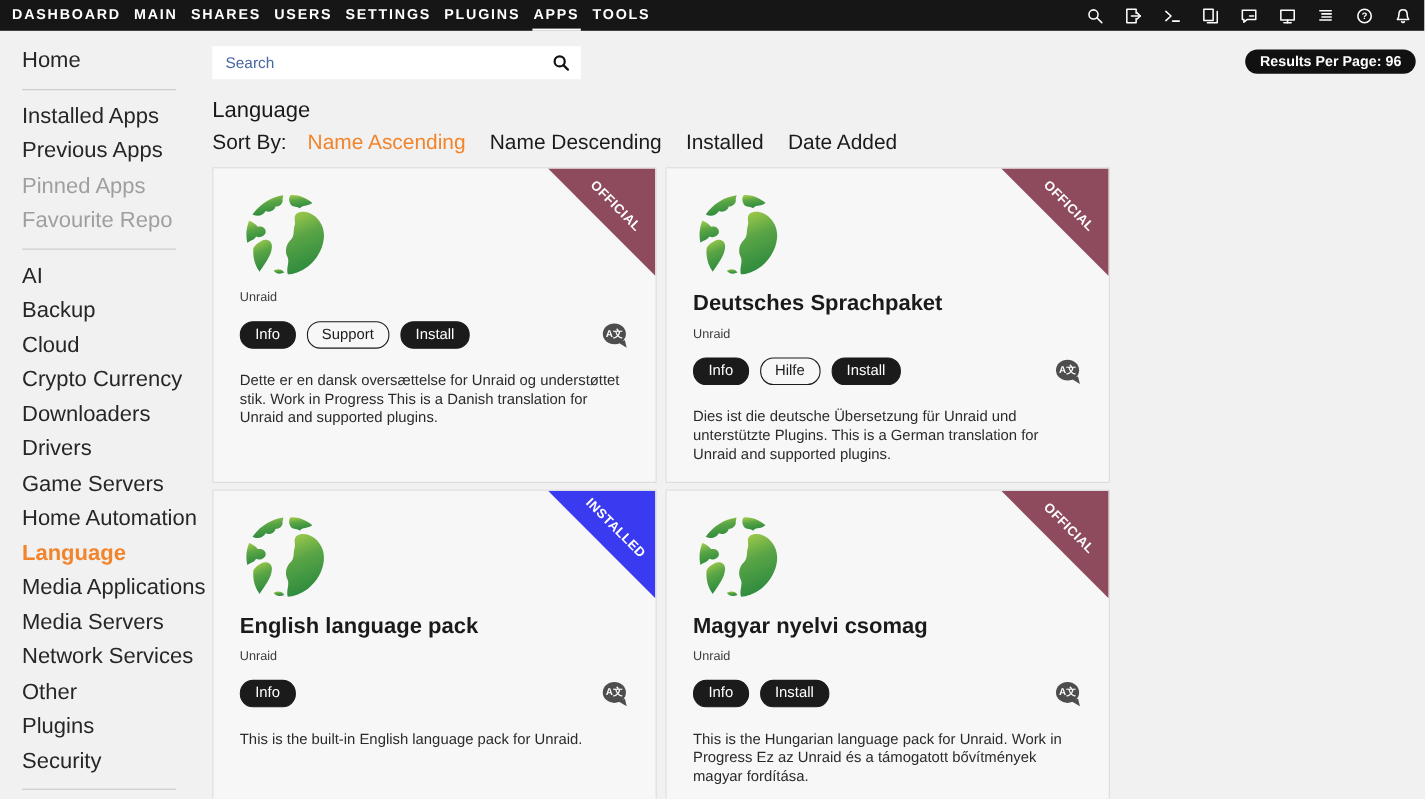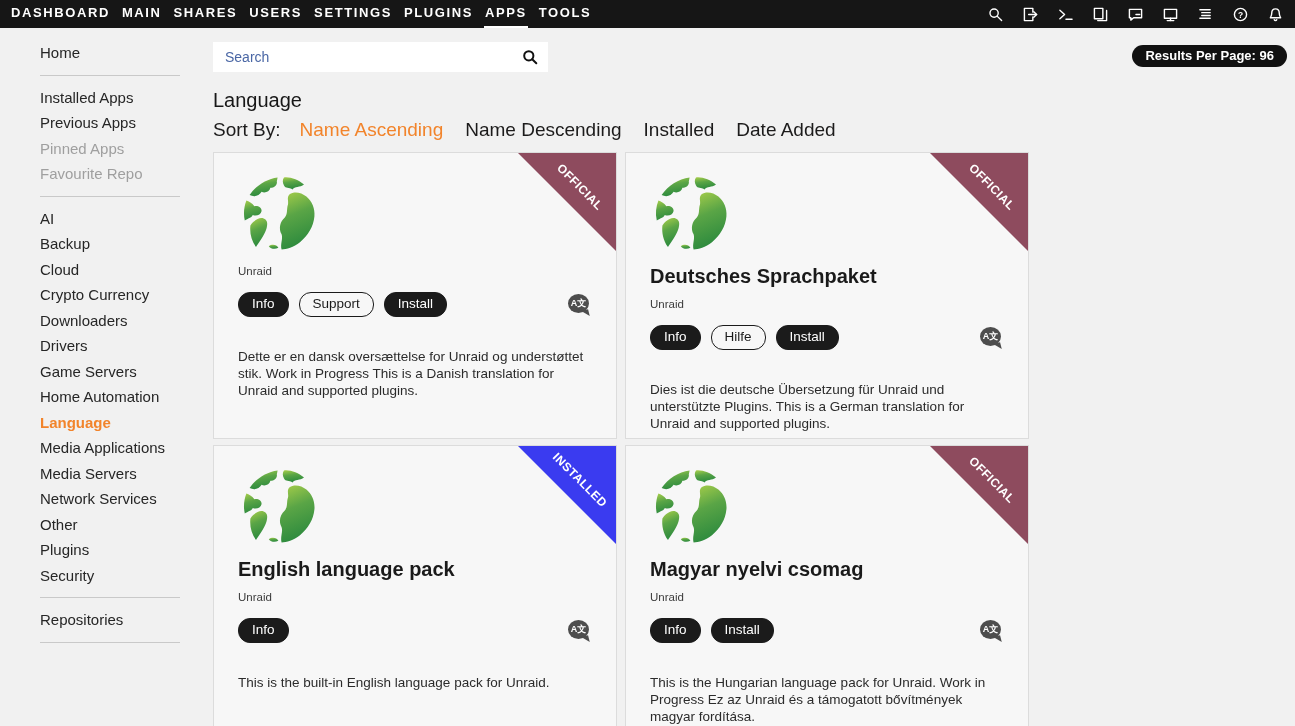--- a/index.html
+++ b/index.html
@@ -12,21 +12,21 @@
   .nav-left { display:flex; gap:10px; align-items:center; }
   .nav-item { color:#fff; font-size:13px; font-weight:bold; letter-spacing:1.6px;
               line-height:24px; cursor:pointer; position:relative; padding:1px 1px 3px; }
   .nav-item.active { border-bottom:2px solid #fff; padding-bottom:1px; }
   .nav-right { display:flex; gap:19px; align-items:center; padding-right:2px; }
   .nav-icon { width:16px; height:16px; display:flex; align-items:center; justify-content:center; cursor:pointer; }
   .nav-icon svg { width:15px; height:15px; stroke:#fff; fill:none; stroke-width:1.5; stroke-linecap:round; stroke-linejoin:round; }
 
   
   .layout { display:flex; height:698px; }
-  .sidebar { width:178px; flex:0 0 178px; padding:12px 0 0 20px; font-size:15px;margin-left:20px; }
+  .sidebar { width:178px; flex:0 0 178px; padding:12px 0 0 20px; font-size:20px; }
   .side-item { padding:4px 0 4.5px; color:#262626; cursor:pointer; white-space:nowrap; }
   .side-item.disabled { color:#9f9f9f; cursor:default; }
   .side-item.active { color:#f2842b; font-weight:bold; }
   .side-divider { border:none; border-top:1px solid #c9c9c9; width:140px; margin:9px 0; }
 
   .main { flex:1; padding:14px 0 0 15px; position:relative; }
 
   
   .search-row { display:flex; align-items:flex-start; justify-content:space-between; }
   .search-box { width:335px; height:30px; background:#fff; display:flex; align-items:center;
@@ -55,21 +55,21 @@
   .card-actions { display:flex; align-items:center; gap:10px; margin-top:15px; height:24px; }
   .pill { font-size:13.5px; line-height:16px; padding:3px 13px 4px; border-radius:12px;
           cursor:pointer; font-family:inherit; }
   .pill.solid { background:#1b1b1b; color:#fff; border:1px solid #1b1b1b; }
   .pill.outline { background:#f7f7f7; color:#1b1b1b; border:1px solid #1b1b1b; }
   .translate-badge { margin-left:auto; position:relative; width:22px; height:21px; margin-right:2px; }
   .translate-bubble { width:21px; height:19px; border-radius:50%; background:#4d4d4d; color:#fff;
           font-size:9px; font-weight:bold; display:flex; align-items:center; justify-content:center; }
   .translate-badge::after { content:""; position:absolute; right:1px; bottom:-2px;
           border-left:7px solid transparent; border-top:7px solid #4d4d4d; transform:rotate(-14deg); }
-  .card-desc { font-size:13.5px; line-height:17px; color:#2b2b2b; margin-top:32px; max-width:362px; }
+  .card-desc { font-size:13.5px; line-height:17px; color:#2b2b2b; margin-top:21px; max-width:362px; }
 
   .ribbon { position:absolute; top:0; right:0; width:98px; height:98px;
             clip-path:polygon(0 0, 100% 0, 100% 100%); }
   .ribbon.official { background:#8e4b5e; }
   .ribbon.installed { background:#3a3bf0; }
   .ribbon span { position:absolute; top:27px; right:-14px; width:100px; text-align:center;
             transform:rotate(45deg); color:#fff; font-size:12px; font-weight:bold; letter-spacing:0.5px; }
 </style>
 </head>
 <body>

